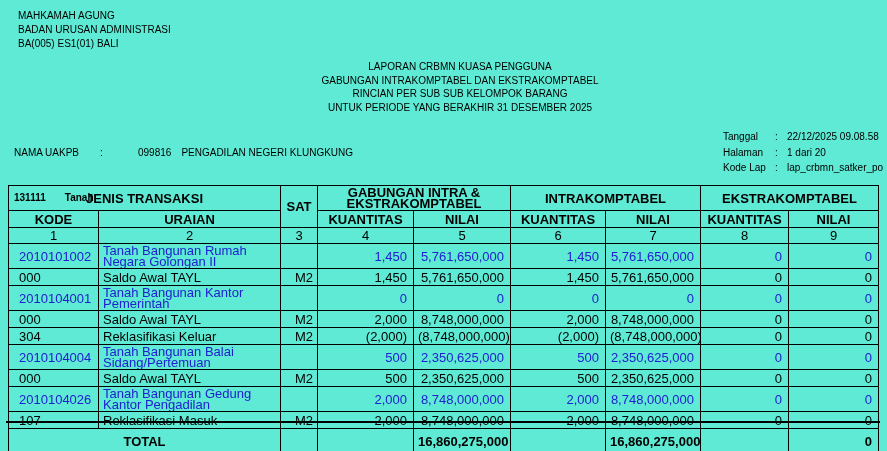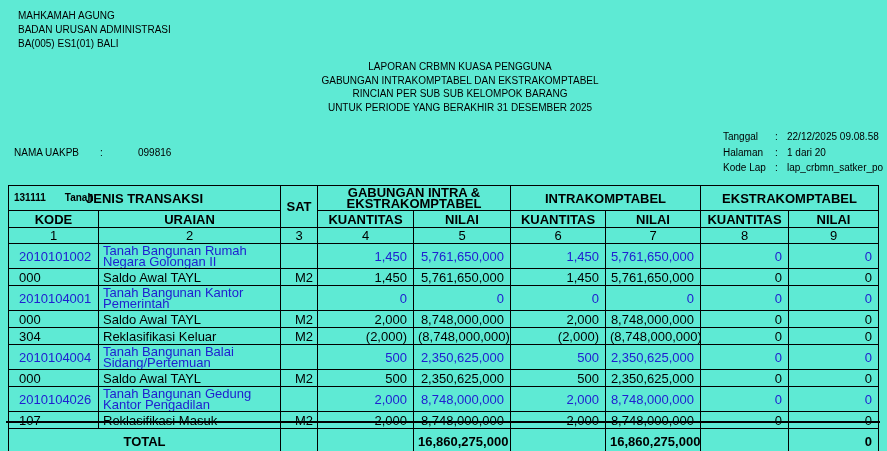--- a/index.html
+++ b/index.html
@@ -86,20 +86,21 @@
       <span class="mlabel">Kode Lap</span>
       <span class="mcolon">:</span>
       <span class="mvalue">lap_crbmn_satker_po</span>
     </div>
   </div>
 
   <div class="uakpb">
     <span class="ulabel">NAMA UAKPB</span>
     <span class="ucolon">:</span>
     <span class="ucode">099816</span>
+    <span class="uname">PENGADILAN NEGERI KLUNGKUNG</span>
   </div>
 
   <div class="subgroup">
     <span class="scode">131111</span>
     <span class="sname">Tanah</span>
   </div>
 
   <table class="report">
     <colgroup>
       <col style="width:90px">

